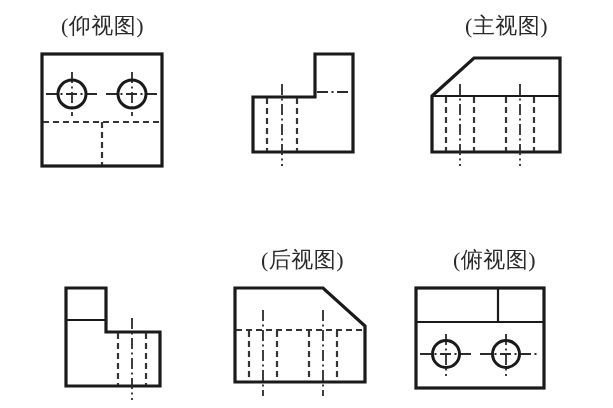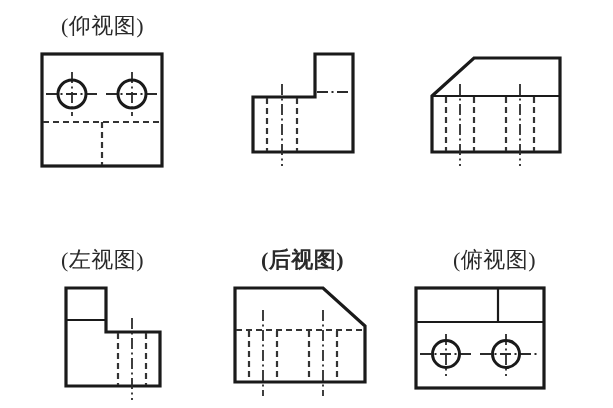--- a/index.html
+++ b/index.html
@@ -119,20 +119,21 @@
         <line class="hidden-line" x1="92" y1="50" x2="92" y2="103"></line>
 
         <line class="center-line" x1="77" y1="36" x2="77" y2="118"></line>
 
         <line class="center-line" x1="112" y1="44" x2="146" y2="44"></line>
       </svg>
     </div>
   </div>
 
   <div class="view-cell" style="left:400px; top:14px; width:213px; height:180px;">
+    <div class="view-label">(主视图)</div>
     <div class="view-drawing">
       <svg viewBox="0 0 213 130" width="213" height="130">
 
         <path class="solid-outline" d="M 32 48 L 74 10 L 160 10 L 160 104 L 32 104 Z"></path>
 
         <line class="solid-thin" x1="33" y1="48" x2="159" y2="48"></line>
 
         <line class="hidden-line" x1="46" y1="49" x2="46" y2="103"></line>
         <line class="hidden-line" x1="74" y1="49" x2="74" y2="103"></line>
 
@@ -140,37 +141,36 @@
 
         <line class="hidden-line" x1="106" y1="49" x2="106" y2="103"></line>
         <line class="hidden-line" x1="134" y1="49" x2="134" y2="103"></line>
 
         <line class="center-line" x1="120" y1="36" x2="120" y2="118"></line>
       </svg>
     </div>
   </div>
 
   <div class="view-cell" style="left:0px; top:248px; width:205px; height:160px;">
-    <div class="view-label">(左视图)</div>
     <div class="view-drawing">
       <svg viewBox="0 0 205 120" width="205" height="120">
 
         <path class="solid-outline" d="M 66 38 L 66 6 L 106 6 L 106 50 L 160 50 L 160 104 L 66 104 Z"></path>
 
         <line class="solid-thin" x1="67" y1="38" x2="105" y2="38"></line>
 
         <line class="hidden-line" x1="118" y1="51" x2="118" y2="103"></line>
         <line class="hidden-line" x1="146" y1="51" x2="146" y2="103"></line>
 
         <line class="center-line" x1="132" y1="36" x2="132" y2="118"></line>
       </svg>
     </div>
   </div>
 
-  <div class="view-cell" style="left:205px; top:248px; width:195px; height:160px;font-weight:bold;">
+  <div class="view-cell" style="left:205px; top:248px; width:195px; height:160px;">
     <div class="view-label">(后视图)</div>
     <div class="view-drawing">
       <svg viewBox="0 0 195 120" width="195" height="120">
 
         <path class="solid-outline" d="M 30 6 L 118 6 L 160 44 L 160 100 L 30 100 Z"></path>
 
         <line class="hidden-line" x1="31" y1="48" x2="159" y2="48"></line>
 
         <line class="hidden-line" x1="44" y1="49" x2="44" y2="99"></line>
         <line class="hidden-line" x1="72" y1="49" x2="72" y2="99"></line>

